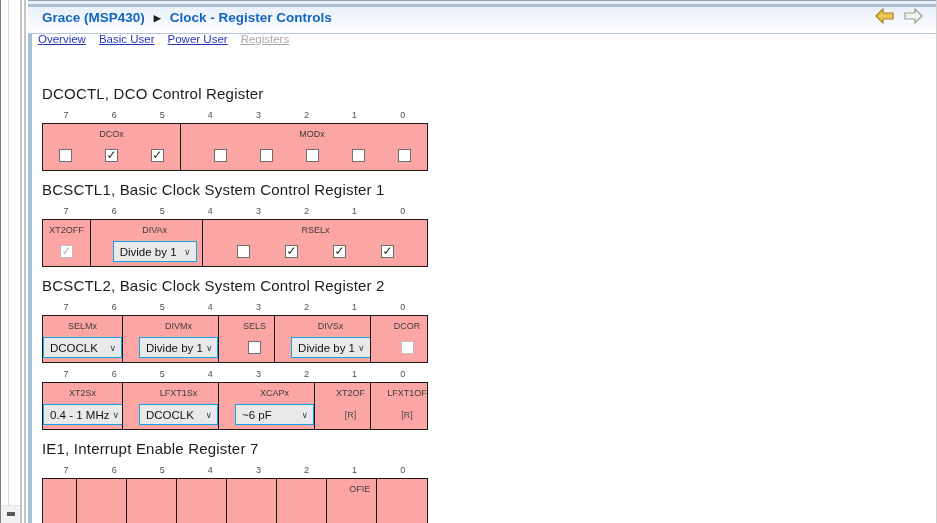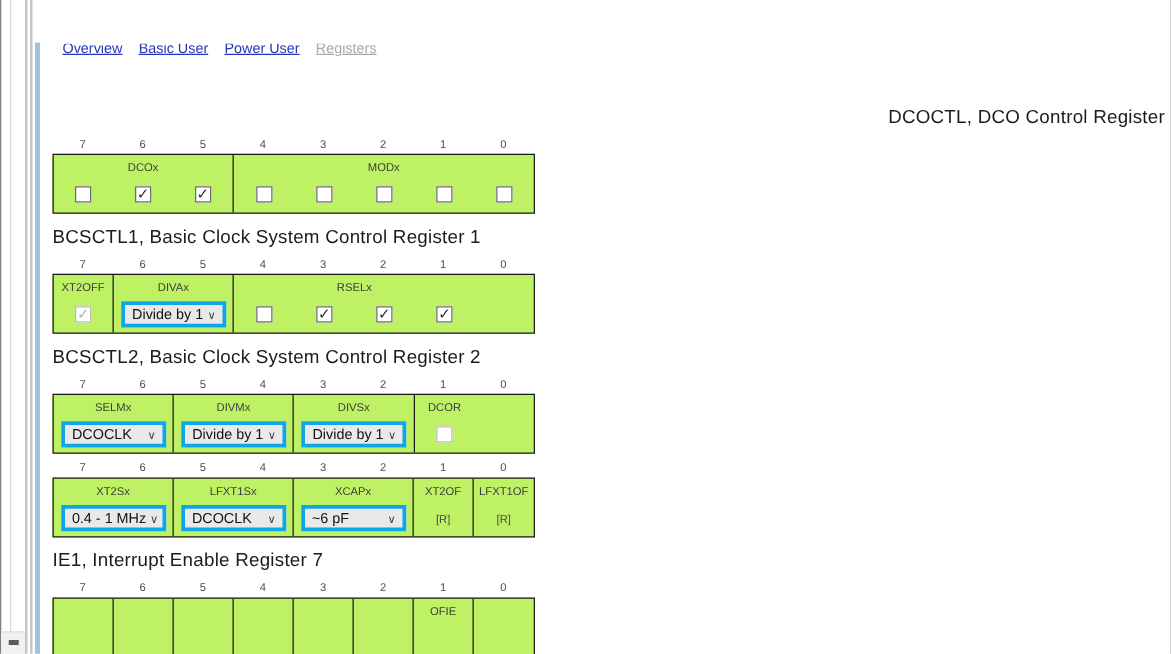--- a/index.html
+++ b/index.html
@@ -40,41 +40,41 @@
     position: absolute; left: 14px; top: 9px;
     font-size: 13.5px; font-weight: bold; color: #1366c0;
     white-space: nowrap; display: flex; align-items: center;
   }
   .crumb-sep { font-size: 9px; color: #1b1b1b; margin: 0 9px; }
   .nav-arrows { position: absolute; right: 14px; top: 7px; display: flex; gap: 10px; }
   .nav-arrows svg { display: block; }
 
   
   .nav-clip { position: absolute; left: 4px; top: 35px; width: 880px; height: 10px; overflow: hidden; }
-  .nav-row { margin-top: -6px; padding-left: 18px; white-space: nowrap; }
+  .nav-row { margin-top: -6px; padding-left: 6px; white-space: nowrap; }
   .nav-link {
     font-size: 11.5px; margin-right: 13px;
     color: #2736b9; text-decoration: underline; cursor: pointer;
   }
   .nav-link.disabled { color: #a8a8a8; cursor: default; }
 
   
   .content { position: absolute; left: 4px; top: 45px; width: 900px; padding-left: 10px; }
   .reg-section h2 {
     font-size: 15px; font-weight: normal; color: #1c1c1c;
     line-height: 20px; margin-top: 9px; letter-spacing: 0.2px;
   }
-  .reg-section:first-child h2 { margin-top: 39px; text-align: right; }
+  .reg-section:first-child h2 { margin-top: 39px; }
   .bit-row { display: flex; width: 385px; margin-top: 6px; height: 13px; }
   .bit-row span {
     width: 48.1px; text-align: center; font-size: 9px; color: #4f4f4f;
   }
   .reg-table {
     display: flex; width: 386px; height: 48px;
-    border: 1px solid #1a1a1a; background: #bef264;
+    border: 1px solid #1a1a1a; background: #fca5a5; gap: 16px;
   }
   .field-group {
     display: flex; flex-direction: column;
     border-right: 1px solid #1a1a1a;
     overflow: hidden;
   }
   .field-group:last-child { border-right: none; }
   .field-label {
     text-align: center; font-size: 9px; color: #3c3c3c;
     padding-top: 5px; height: 17px; white-space: nowrap;
@@ -84,21 +84,21 @@
   
   .cb {
     width: 13px; height: 13px; background: #ffffff;
     border: 1px solid #6e6e6e; position: relative; cursor: pointer;
     font-size: 12px; line-height: 11px; text-align: center; color: #2b2b2b;
   }
   .cb.disabled { border-color: #bdbdbd; color: #b2b2b2; cursor: default; }
   
   .dd {
     width: 84px; height: 21px; margin: 0 auto;
-    background: #e9e9e9; border: 3px solid #0ea5e9;
+    background: #e9e9e9; border: 1px solid #0ea5e9;
     display: flex; align-items: center;
     font-size: 11.5px; color: #121212;
     padding: 0 5px 0 6px; cursor: pointer; white-space: nowrap;
   }
   .dd .chev { margin-left: auto; font-size: 9px; color: #3f3f3f; padding-left: 3px; }
   
   .flag { width: 100%; text-align: center; font-size: 9px; color: #4a4a4a; }
 </style>
 </head>
 <body>
@@ -108,20 +108,40 @@
   <div class="rail-bottom-box">
     <div class="rail-bottom-glyph"></div>
   </div>
 </div>
 <div class="sash-line1"></div>
 <div class="sash-line2"></div>
 
 <div class="panel">
   <div class="panel-blue-edge"></div>
 
+  <div class="band">
+    <div class="band-strip"></div>
+    <div class="band-title">
+      <span>Grace (MSP430)</span>
+      <span class="crumb-sep">▶</span>
+      <span>Clock - Register Controls</span>
+    </div>
+    <div class="nav-arrows">
+      <span>
+        <svg width="19" height="16" viewBox="0 0 19 16">
+          <polygon points="1,8 8,1 8,5 18,5 18,11 8,11 8,15" fill="#eec45a" stroke="#a8821e" stroke-width="1.2"></polygon>
+        </svg>
+      </span>
+      <span>
+        <svg width="19" height="16" viewBox="0 0 19 16">
+          <polygon points="18,8 11,1 11,5 1,5 1,11 11,11 11,15" fill="#f2f2ee" stroke="#9d9d96" stroke-width="1.2"></polygon>
+        </svg>
+      </span>
+    </div>
+  </div>
 
   <div class="nav-clip">
     <div class="nav-row" id="nav-row"><span class="nav-link">Overview</span><span class="nav-link">Basic User</span><span class="nav-link">Power User</span><span class="nav-link disabled">Registers</span></div>
   </div>
 
   <div class="content" id="registers">
       <div class="reg-section">
         <h2>DCOCTL, DCO Control Register</h2>
         <div class="bit-row">
           <span>7</span>
@@ -243,20 +263,28 @@
           </div>
           <div class="field-group" style="width: 96.2px;">
             <div class="field-label">DIVMx</div>
             <div class="ctrl-row">
               <div class="dd">
                 <span>Divide by 1</span>
                 <span class="chev">∨</span>
               </div>
             </div>
           </div>
+          <div class="field-group" style="width: 48.1px;">
+            <div class="field-label">SELS</div>
+            <div class="ctrl-row">
+              <div class="cell" style="width: 48.1px;">
+                <div class="cb"></div>
+              </div>
+            </div>
+          </div>
           <div class="field-group" style="width: 96.2px;">
             <div class="field-label">DIVSx</div>
             <div class="ctrl-row">
               <div class="dd">
                 <span>Divide by 1</span>
                 <span class="chev">∨</span>
               </div>
             </div>
           </div>
           <div class="field-group" style="width: 48.1px;">

